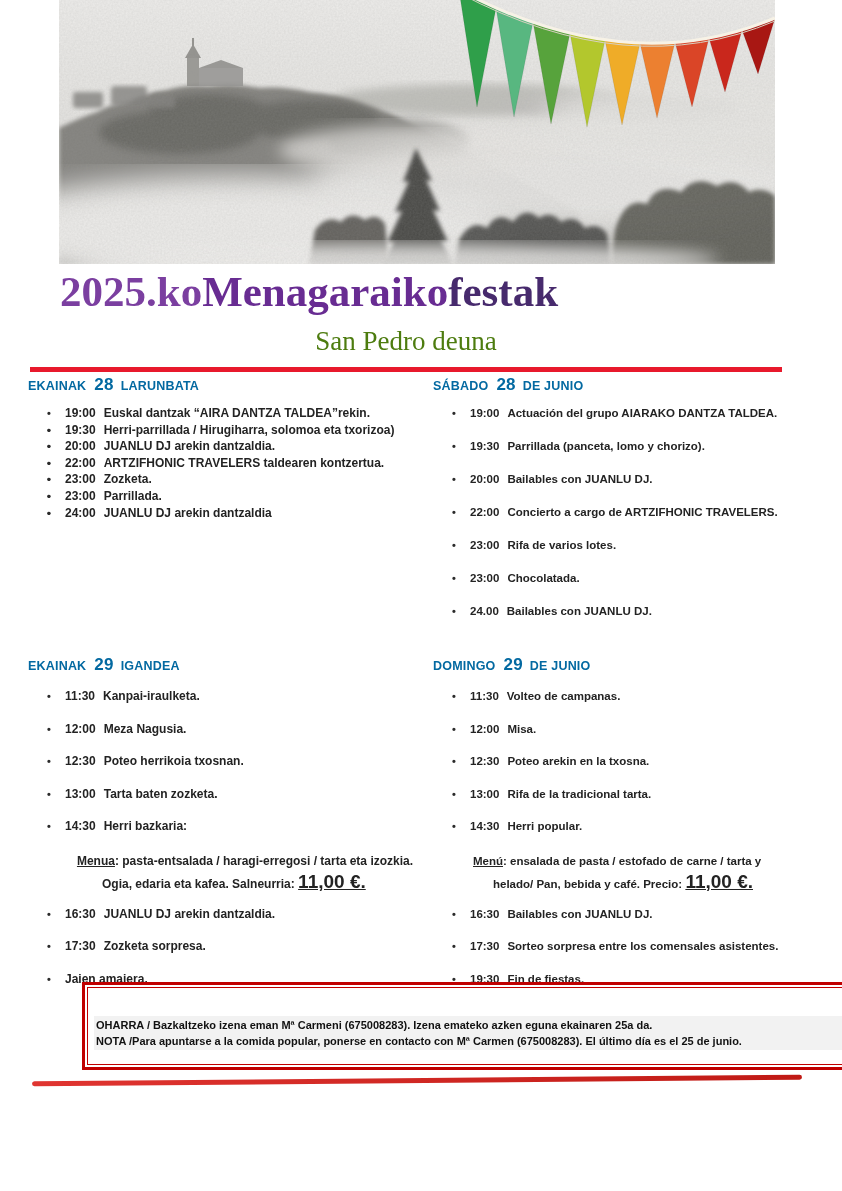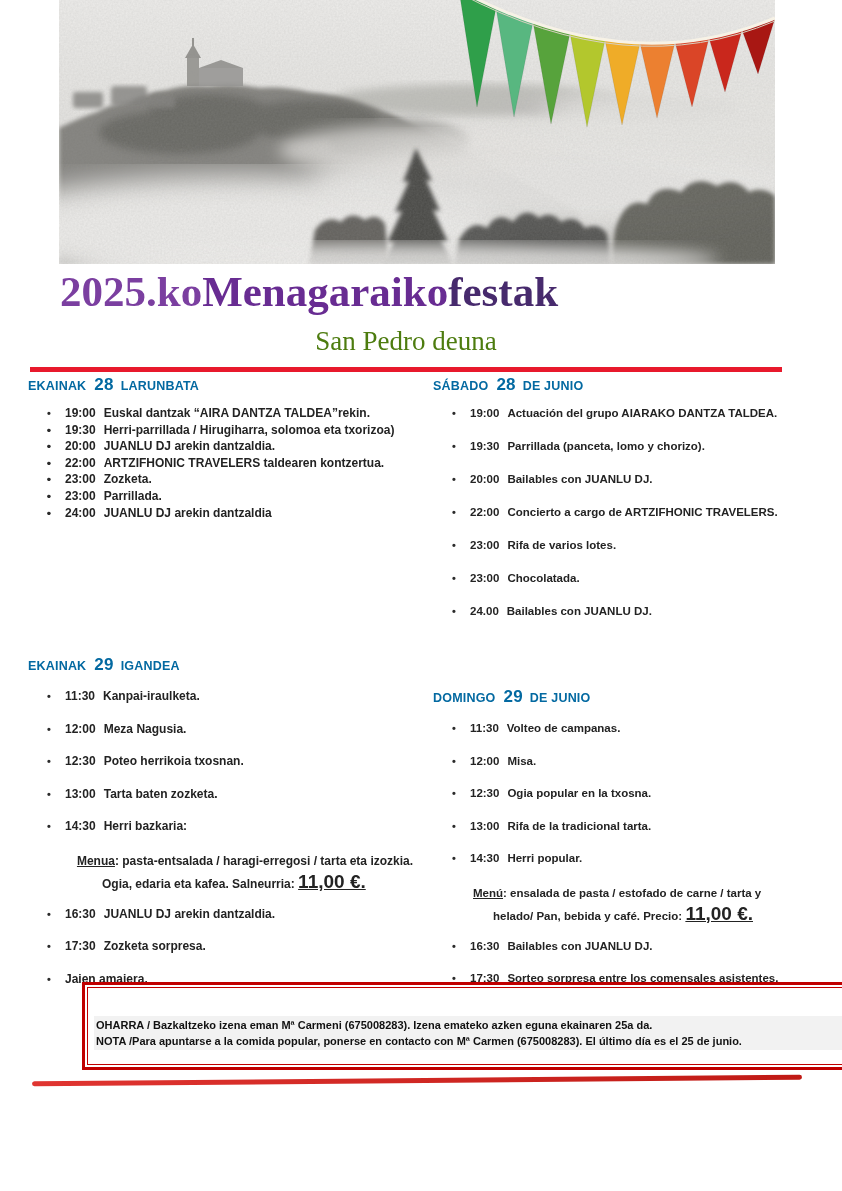--- a/index.html
+++ b/index.html
@@ -19,21 +19,21 @@
   .subtitle{position:absolute;left:30px;top:326px;width:752px;text-align:center;
             font-family:"Liberation Serif",serif;font-size:27px;line-height:30px;color:#4d7c0f;}
 
   .rule-top{position:absolute;left:30px;top:367px;width:752px;height:5px;background:#e8192c;}
 
   
   .col{position:absolute;width:410px;}
   #day1-left {left:28px; top:377px;}
   #day1-right{left:433px;top:377px;width:400px;}
   #day2-left {left:28px; top:657px;}
-  #day2-right{left:433px;top:657px;width:400px;margin-top:32px;}
+  #day2-right{left:433px;top:657px;width:400px;}
 
   .day-header{margin:0;color:#0369a1;font-size:12.5px;font-weight:bold;line-height:15px;white-space:nowrap;letter-spacing:.2px;}
   .day-header .num{font-size:17px;margin:0 7px 0 8px;}
 
   .evt-list{list-style:none;margin:11px 0 0 0;padding:0;}
   .sec2 .evt-list{margin-top:14px;}
   .evt-list.after{margin-top:0;}
   .evt{position:relative;padding-left:37px;font-weight:bold;color:#232323;white-space:nowrap;}
   .evt::before{content:"•";position:absolute;left:19px;top:0;font-size:11px;color:#2a2a2a;}
   #day1-left .evt{font-size:12px;line-height:16.6px;}
@@ -325,21 +325,21 @@
 
         <li class="evt">
           <span class="time">11:30</span><span class="txt">Volteo de campanas.</span>
         </li>
 
         <li class="evt">
           <span class="time">12:00</span><span class="txt">Misa.</span>
         </li>
 
         <li class="evt">
-          <span class="time">12:30</span><span class="txt">Ogia popular en la txosna.</span>
+          <span class="time">12:30</span><span class="txt">Poteo arekin en la txosna.</span>
         </li>
 
         <li class="evt">
           <span class="time">13:00</span><span class="txt">Rifa de la tradicional tarta.</span>
         </li>
 
         <li class="evt">
           <span class="time">14:30</span><span class="txt">Herri popular.</span>
         </li>
       </ul>

